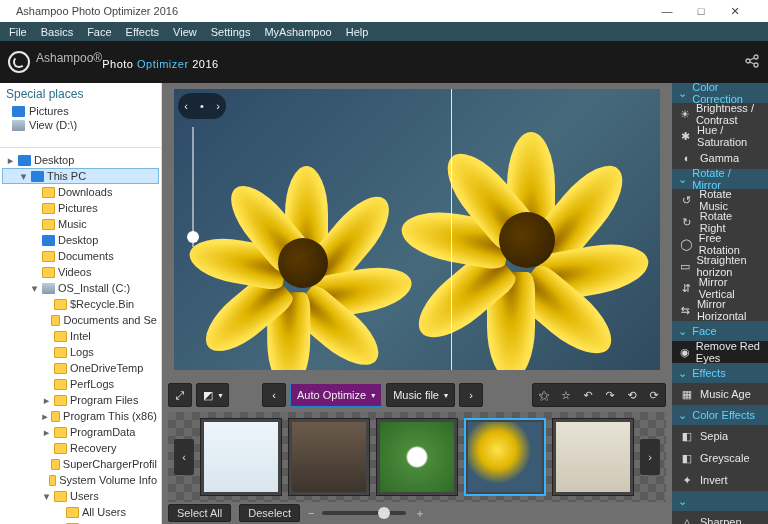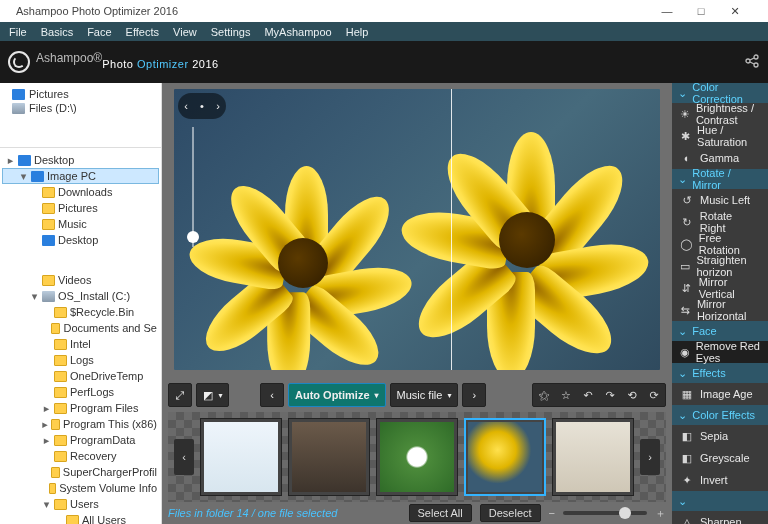--- a/index.html
+++ b/index.html
@@ -34,21 +34,21 @@
   .preview-img{position:absolute;inset:6px;border-radius:1px;overflow:hidden;background:linear-gradient(135deg,#2d4a66 0%,#3a5b73 30%,#466a7c 55%,#2f4a5e 100%)}
   .flower{position:absolute;border-radius:50%}
   .petal{position:absolute;background:radial-gradient(ellipse at 50% 100%,#8a5a00 0%,#e0b500 35%,#ffe14d 70%,#fff07a 100%);border-radius:60% 60% 20% 20%}
   .flctr{position:absolute;border-radius:50%;background:radial-gradient(circle at 40% 40%,#5b3a00,#2e1c00)}
   .splitbar{position:absolute;top:0;bottom:0;width:1px;background:rgba(255,255,255,.85);left:57%}
   .nav-pill{position:absolute;top:10px;left:10px;width:48px;height:26px;border-radius:13px;background:rgba(0,0,0,.5);display:flex;align-items:center;justify-content:space-around;color:#eee}
   .zoom-rail{position:absolute;left:24px;top:44px;width:2px;height:120px;background:rgba(255,255,255,.5)}
   .zoom-knob{position:absolute;left:19px;top:148px;width:12px;height:12px;border-radius:50%;background:#fff}
   .toolbar{height:30px;margin:4px 6px 2px;display:flex;align-items:center;gap:4px}
   .tbtn{height:24px;background:#2f2f2f;color:#eee;border-radius:2px;display:flex;align-items:center;padding:0 6px;gap:3px;border:1px solid #222}
-  .tbtn.blue{background:#0f766e;border-color:#1c86c4;font-weight:700}
+  .tbtn.blue{background:#701a75;border-color:#1c86c4;font-weight:400}
   .tbtn.exp{width:24px;justify-content:center}
   .tbtn .dd{font-size:8px;margin-left:2px}
   .tgrp{display:flex;gap:0;background:#2f2f2f;border:1px solid #222;border-radius:2px;height:24px}
   .tgrp span{width:22px;display:flex;align-items:center;justify-content:center;color:#ddd}
   .strip{height:90px;margin:0 6px;display:flex;gap:6px;align-items:center;background:repeating-conic-gradient(#5a5a5a 0 25%,#6a6a6a 0 50%) 0 0/16px 16px;padding:6px;position:relative}
   .thumb{width:82px;height:78px;background:#444;border:1px solid #222;padding:3px}
   .thumb.sel{border:2px solid #34b4ff;padding:2px}
   .thumb .im{width:100%;height:100%}
   .strip .arrow{width:20px;height:36px;background:#2f2f2f;border-radius:2px;display:flex;align-items:center;justify-content:center;color:#ddd}
   .footer{height:22px;margin:0 6px;display:flex;align-items:center;gap:8px;color:#fff}
@@ -100,39 +100,40 @@
           <circle cx="12" cy="12" r="2"></circle>
           <path d="M6 7l4-2M6 9l4 2"></path>
         </g>
       </svg>
   </div>
 </div>
 
 <div class="body">
   <div class="left">
     <div class="special">
+      <h4>Special places</h4>
       <div class="row">
           <span class="ic ic-blue"></span>
           <span>Pictures</span>
         </div>
       <div class="row">
           <span class="ic ic-disk"></span>
-          <span>Files (D:\)</span>
+          <span>View (D:\)</span>
         </div>
     </div>
     <div class="tree" id="tree">
         <div class="n" style="padding-left: 4px;">
           <span class="tw">▸</span>
           <span class="ic ic-blue"></span>
           <span>Desktop</span>
         </div>
         <div class="n sel" style="padding-left: 16px;">
           <span class="tw">▾</span>
           <span class="ic ic-blue"></span>
-          <span>Image PC</span>
+          <span>This PC</span>
         </div>
         <div class="n" style="padding-left: 28px;">
           <span class="tw"> </span>
           <span class="ic ic-fldr"></span>
           <span>Downloads</span>
         </div>
         <div class="n" style="padding-left: 28px;">
           <span class="tw"> </span>
           <span class="ic ic-fldr"></span>
           <span>Pictures</span>
@@ -140,21 +141,26 @@
         <div class="n" style="padding-left: 28px;">
           <span class="tw"> </span>
           <span class="ic ic-fldr"></span>
           <span>Music</span>
         </div>
         <div class="n" style="padding-left: 28px;">
           <span class="tw"> </span>
           <span class="ic ic-blue"></span>
           <span>Desktop</span>
         </div>
-        <div class="n" style="padding-left: 28px; margin-top: 24px;">
+        <div class="n" style="padding-left: 28px;">
+          <span class="tw"> </span>
+          <span class="ic ic-fldr"></span>
+          <span>Documents</span>
+        </div>
+        <div class="n" style="padding-left: 28px;">
           <span class="tw"> </span>
           <span class="ic ic-fldr"></span>
           <span>Videos</span>
         </div>
         <div class="n" style="padding-left: 28px;">
           <span class="tw">▾</span>
           <span class="ic ic-disk"></span>
           <span>OS_Install (C:)</span>
         </div>
         <div class="n" style="padding-left: 40px;">
@@ -312,21 +318,20 @@
         <div class="thumb sel">
           <div class="im" style="background: radial-gradient(circle at 40% 40%, rgb(255, 225, 77) 0px, rgb(224, 181, 0) 30%, rgb(58, 91, 115) 55%);"></div>
         </div>
         <div class="thumb">
           <div class="im" style="background: linear-gradient(rgb(231, 226, 214), rgb(207, 199, 182));"></div>
         </div>
         <div class="arrow" style="margin-left:auto">›</div>
     </div>
 
     <div class="footer">
-      <span class="status">Files in folder 14 / one file selected</span>
       <div class="fbtn">Select All</div>
       <div class="fbtn">Deselect</div>
       <span style="color:#ccc">−</span>
       <div class="slider"></div>
       <span style="color:#ccc">＋</span>
     </div>
   </div>
 
   <div class="right" id="right">
       <div class="rhead">
@@ -344,21 +349,21 @@
       <div class="ritem">
         <span class="ric">◐</span>
         <span>Gamma</span>
       </div>
       <div class="rhead">
         <span class="chev">⌄</span>
         <span>Rotate / Mirror</span>
       </div>
       <div class="ritem">
         <span class="ric">↺</span>
-        <span>Music Left</span>
+        <span>Rotate Music</span>
       </div>
       <div class="ritem">
         <span class="ric">↻</span>
         <span>Rotate Right</span>
       </div>
       <div class="ritem">
         <span class="ric">◯</span>
         <span>Free Rotation</span>
       </div>
       <div class="ritem">
@@ -380,21 +385,21 @@
       <div class="ritem sel">
         <span class="ric">◉</span>
         <span>Remove Red Eyes</span>
       </div>
       <div class="rhead">
         <span class="chev">⌄</span>
         <span>Effects</span>
       </div>
       <div class="ritem">
         <span class="ric">▦</span>
-        <span>Image Age</span>
+        <span>Music Age</span>
       </div>
       <div class="rhead">
         <span class="chev">⌄</span>
         <span>Color Effects</span>
       </div>
       <div class="ritem">
         <span class="ric">◧</span>
         <span>Sepia</span>
       </div>
       <div class="ritem">

